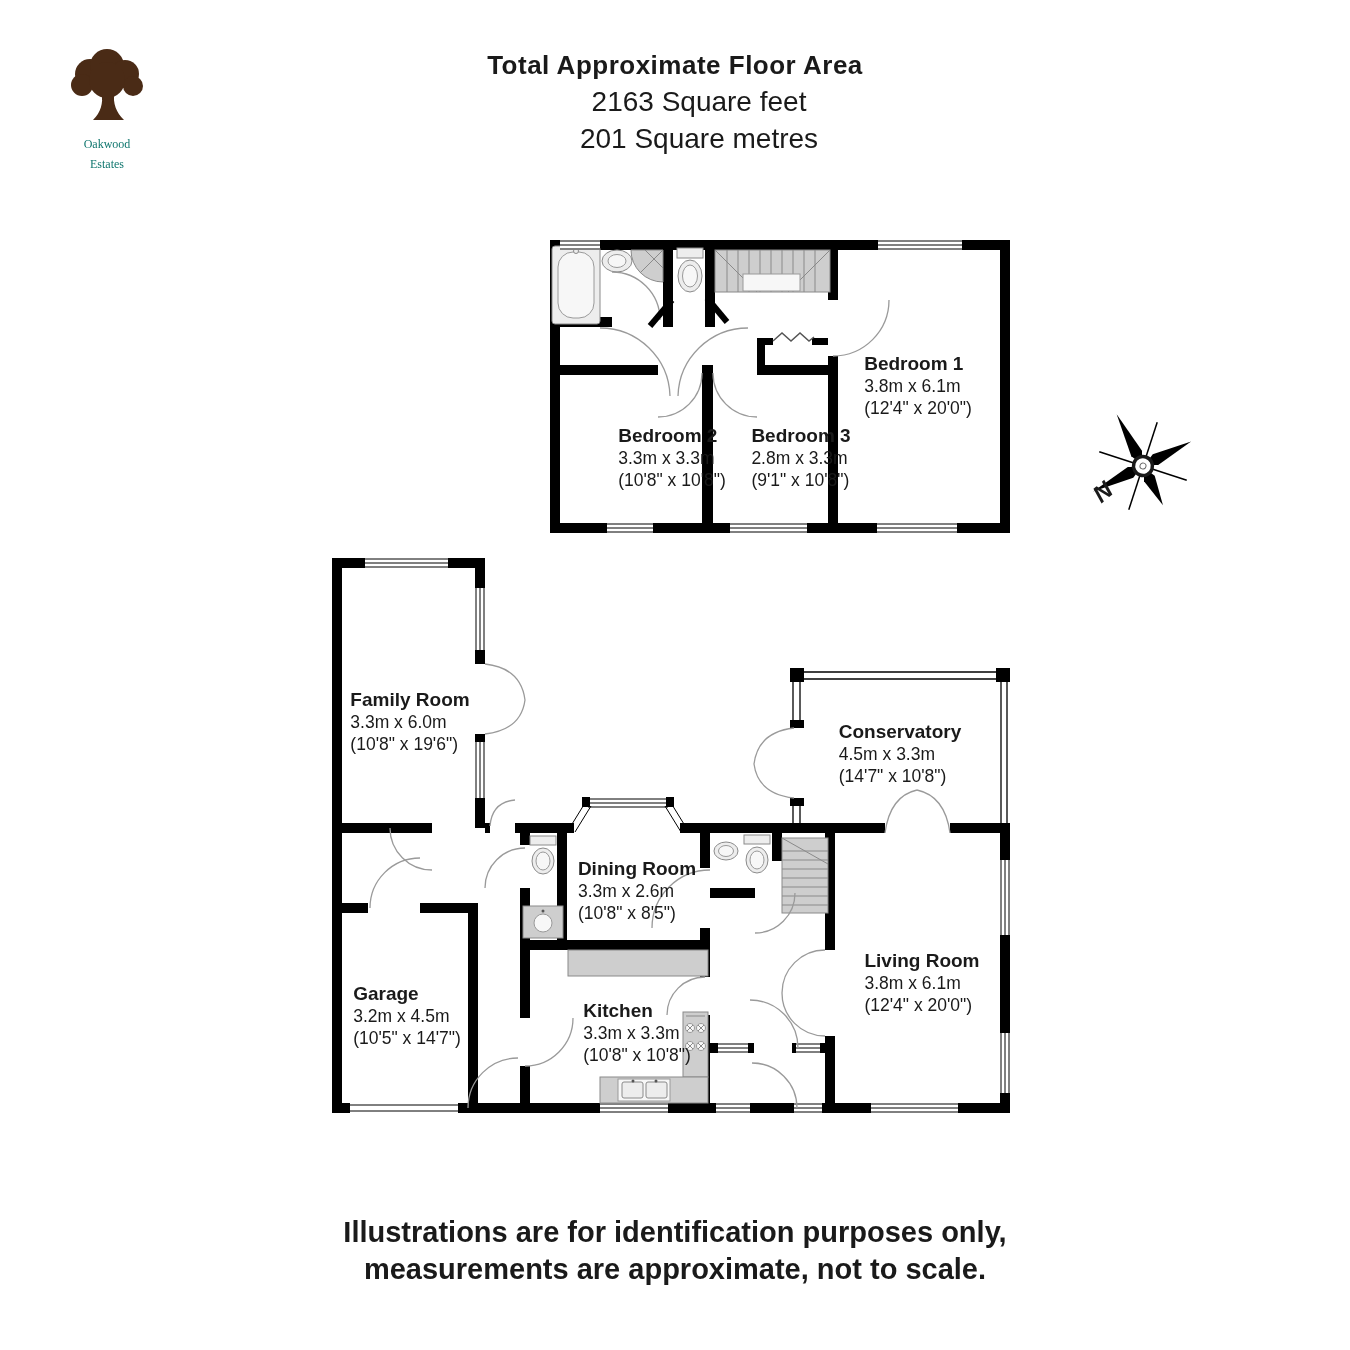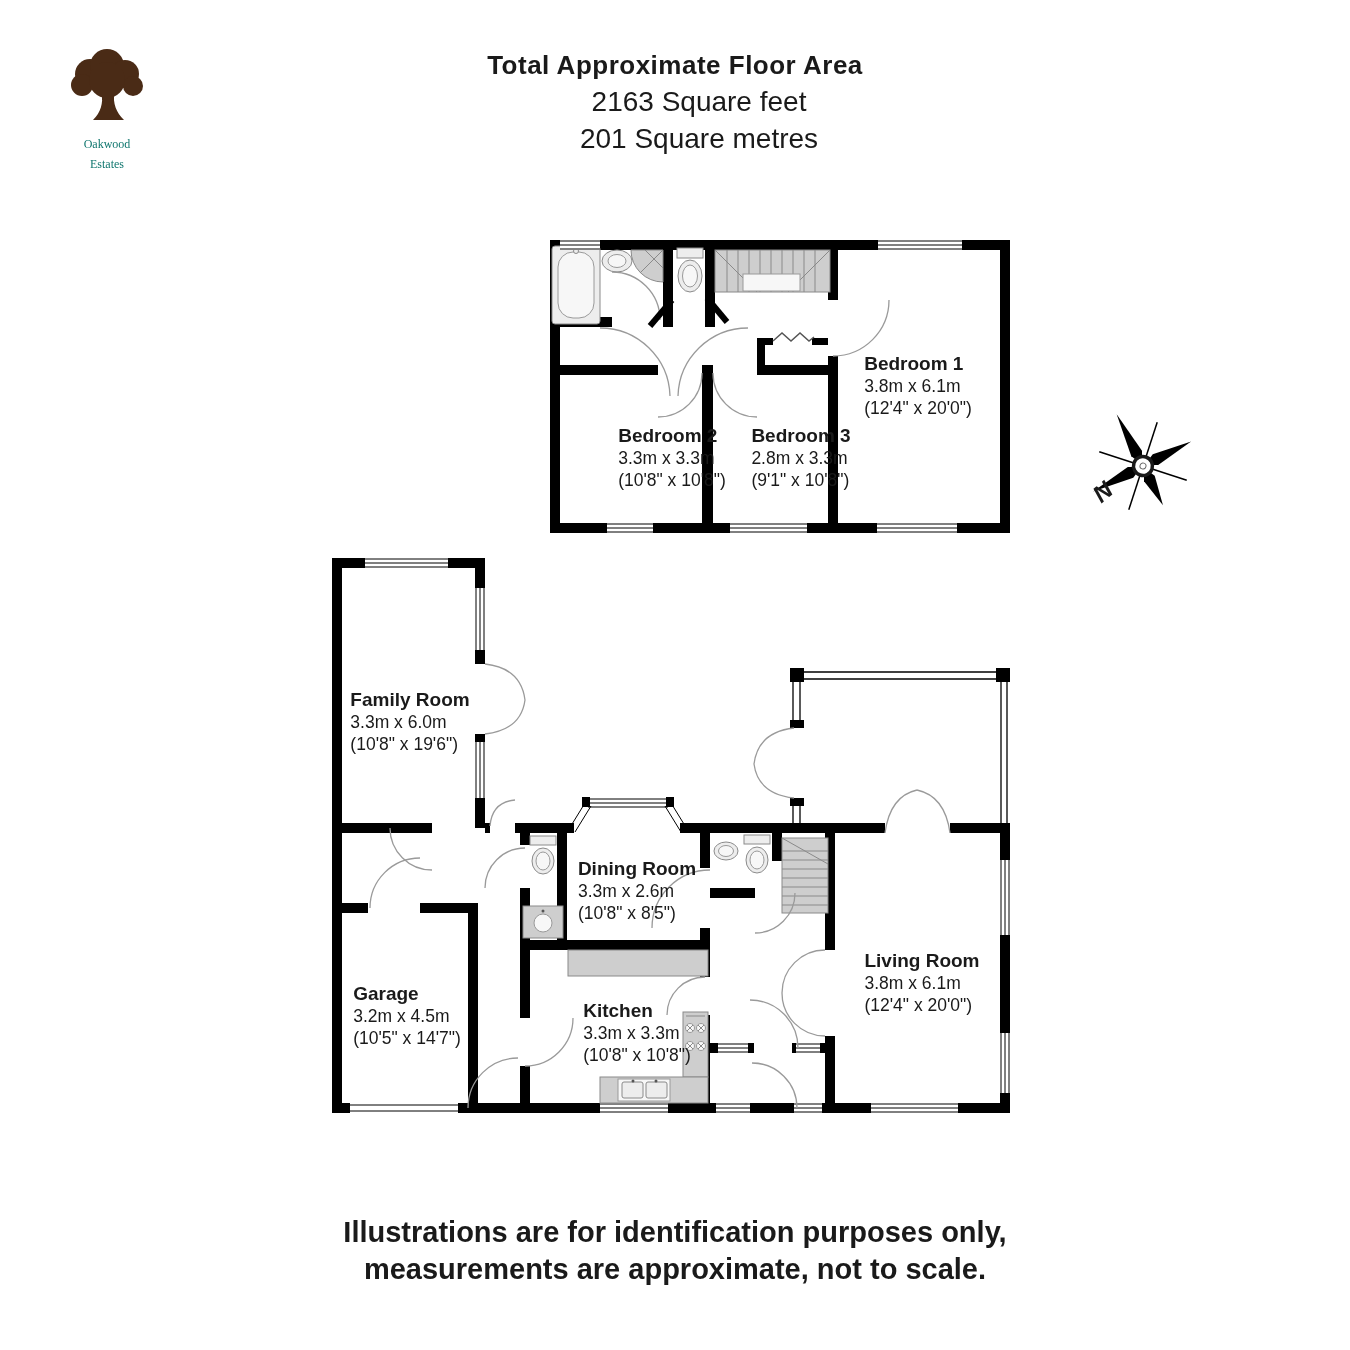--- a/index.html
+++ b/index.html
@@ -378,20 +378,25 @@
   <div class="room-label" style="left:770px;top:425px;margin-left:31px;">
     <span class="rname">Bedroom 3</span>
     <span class="rdim">2.8m x 3.3m</span>
     <span class="rdim">(9'1" x 10'8")</span>
   </div>
   <div class="room-label" style="left:410px;top:689px;">
     <span class="rname">Family Room</span>
     <span class="rdim">3.3m x 6.0m</span>
     <span class="rdim">(10'8" x 19'6")</span>
   </div>
+  <div class="room-label" style="left:900px;top:721px;">
+    <span class="rname">Conservatory</span>
+    <span class="rdim">4.5m x 3.3m</span>
+    <span class="rdim">(14'7" x 10'8")</span>
+  </div>
   <div class="room-label" style="left:637px;top:858px;">
     <span class="rname">Dining Room</span>
     <span class="rdim">3.3m x 2.6m</span>
     <span class="rdim">(10'8" x 8'5")</span>
   </div>
   <div class="room-label" style="left:637px;top:1000px;">
     <span class="rname">Kitchen</span>
     <span class="rdim">3.3m x 3.3m</span>
     <span class="rdim">(10'8" x 10'8")</span>
   </div>

